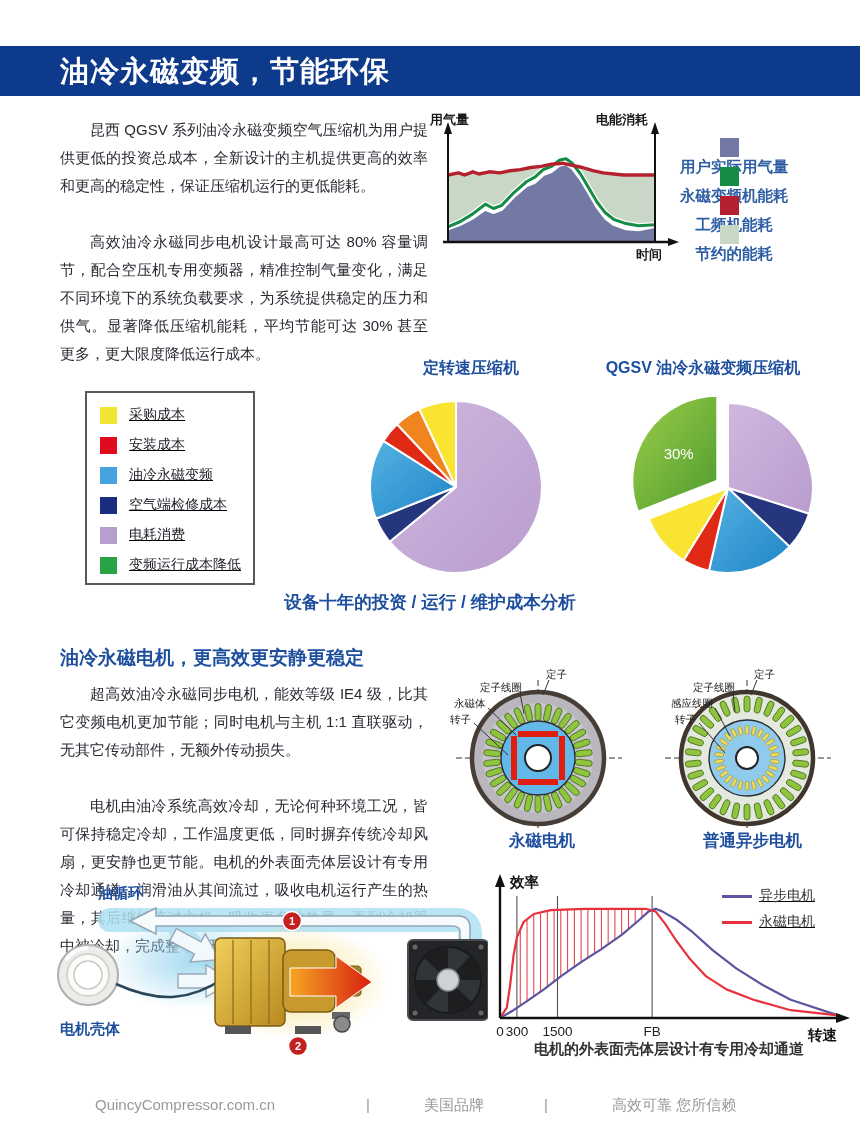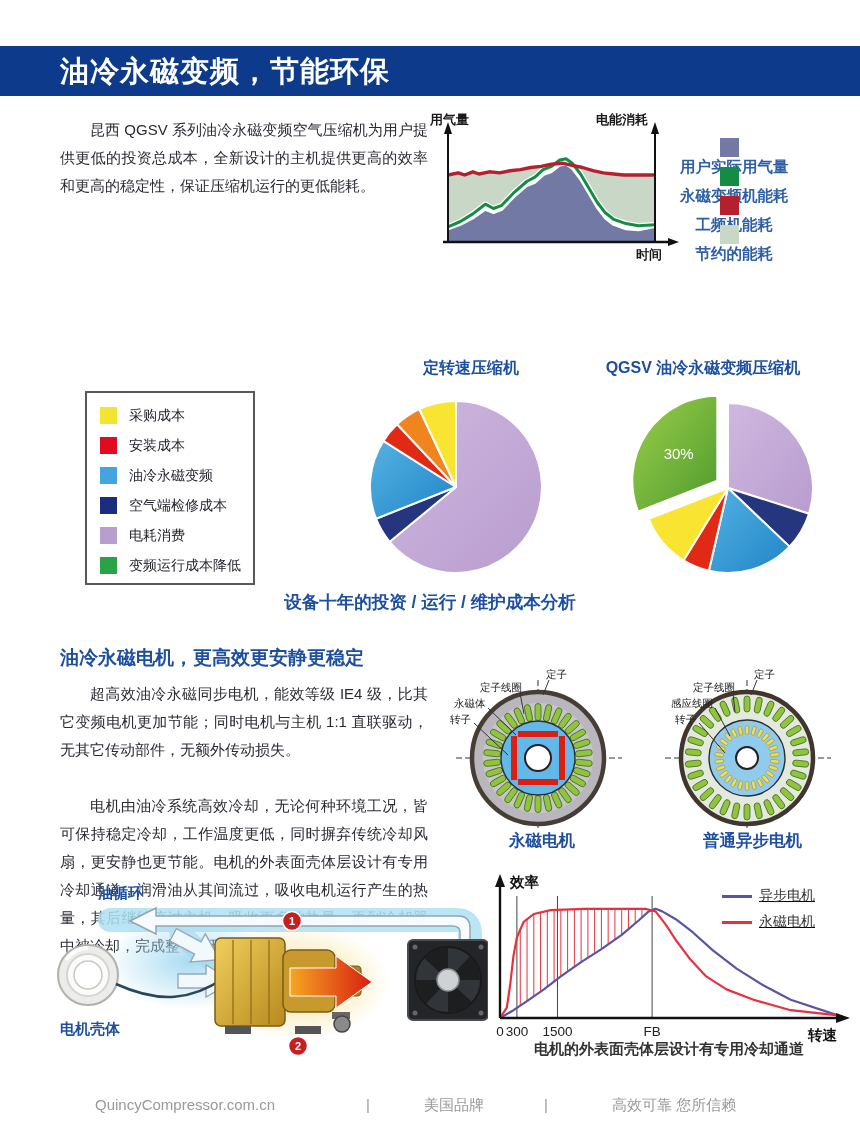--- a/index.html
+++ b/index.html
@@ -16,21 +16,21 @@
   .bodytext p + p{margin-top:28px;}
   .sec-heading{position:absolute;font-size:19px;font-weight:700;color:#1d4f9e;}
   
   .uc-legend{position:absolute;left:680px;top:138px;}
   .uc-row{display:flex;align-items:center;height:20px;margin-bottom:9px;flex-direction:column;}
   .uc-swatch{width:19px;height:19px;margin-right:10px;flex:none;}
   .uc-label{font-size:15.5px;font-weight:600;color:#2e5fa5;white-space:nowrap;}
   
   .cost-box{position:absolute;left:85px;top:391px;width:170px;height:194px;border:2px solid #58585a;
             box-sizing:border-box;padding:14px 0 0 13px;background:#fff;}
-  .cost-row{display:flex;align-items:flex-start;height:17px;margin-bottom:13px;}
+  .cost-row{display:flex;align-items:flex-end;height:17px;margin-bottom:13px;text-decoration:underline;}
   .cost-swatch{width:17px;height:17px;margin-right:12px;flex:none;}
   .cost-label{font-size:14px;color:#1e1e28;white-space:nowrap;}
   .pie-title{position:absolute;font-size:16px;font-weight:700;color:#1d4f9e;text-align:center;}
   .cost-caption{position:absolute;left:220px;top:590px;width:420px;text-align:center;
                 font-size:17.5px;font-weight:700;color:#1d4f9e;}
   .motor-caption{position:absolute;font-size:16.5px;font-weight:700;color:#1d4f9e;text-align:center;}
   .flow-label{position:absolute;font-size:15px;font-weight:700;color:#1d4f9e;}
   .eff-legend{position:absolute;left:722px;top:886px;}
   .eff-row{display:flex;align-items:center;height:20px;margin-bottom:6px;text-decoration:underline;}
   .eff-swatch{width:30px;height:3px;margin-right:7px;flex:none;}
@@ -46,20 +46,21 @@
 <body>
 
 <div class="page">
 
   <div class="header-bar">
     <div class="header-title">油冷永磁变频，节能环保</div>
   </div>
 
   <div class="bodytext" style="left:60px;top:116px;">
     <p>昆西 QGSV 系列油冷永磁变频空气压缩机为用户提供更低的投资总成本，全新设计的主机提供更高的效率和更高的稳定性，保证压缩机运行的更低能耗。</p>
+    <p>高效油冷永磁同步电机设计最高可达 80% 容量调节，配合空压机专用变频器，精准控制气量变化，满足不同环境下的系统负载要求，为系统提供稳定的压力和供气。显著降低压缩机能耗，平均节能可达 30% 甚至更多，更大限度降低运行成本。</p>
   </div>
 
   <svg class="abs" style="left:428px;top:112px;" width="255" height="150" viewBox="0 0 255 150">
     <g id="usage-series">
         <polygon points="20.0,63.0 30.4,60.9 36.6,63.0 44.8,59.8 51.0,62.0 61.4,59.8 71.8,60.9 82.1,58.7 92.4,57.6 102.8,55.5 113.1,54.4 123.5,52.2 133.8,51.2 144.2,53.3 154.5,55.5 164.9,58.7 175.3,60.9 185.6,62.0 195.9,63.0 206.3,63.0 227.0,63.0 227.0,112.7 210.4,113.8 198.0,111.6 185.6,107.3 177.3,100.8 169.0,90.0 160.8,76.0 152.5,62.0 144.2,51.2 138.0,46.8 131.8,47.9 123.5,54.4 115.2,57.6 106.9,65.2 98.7,69.5 86.2,80.3 73.8,93.3 65.5,96.5 57.3,92.2 44.8,101.9 32.4,109.5 20.0,114.9" fill="#c9d8c6"></polygon>
         <polygon points="20.0,117.0 32.4,112.7 44.8,106.2 57.3,97.6 65.5,100.8 73.8,97.6 86.2,84.6 98.7,73.8 106.9,70.6 115.2,63.0 123.5,59.8 131.8,53.3 138.0,52.2 144.2,56.6 152.5,67.4 160.8,81.4 169.0,95.4 177.3,106.2 185.6,112.7 198.0,117.0 210.4,118.1 227.0,114.9 227.0,130.0 20.0,130.0" fill="#7379a5"></polygon>
         <polyline points="20.0,117.0 32.4,112.7 44.8,106.2 57.3,97.6 65.5,100.8 73.8,97.6 86.2,84.6 98.7,73.8 106.9,70.6 115.2,63.0 123.5,59.8 131.8,53.3 138.0,52.2 144.2,56.6 152.5,67.4 160.8,81.4 169.0,95.4 177.3,106.2 185.6,112.7 198.0,117.0 210.4,118.1 227.0,114.9" fill="none" stroke="#fff" stroke-width="2.4" stroke-linejoin="round"></polyline>
         <polyline points="20.0,114.9 32.4,109.5 44.8,101.9 57.3,92.2 65.5,96.5 73.8,93.3 86.2,80.3 98.7,69.5 106.9,65.2 115.2,57.6 123.5,54.4 131.8,47.9 138.0,46.8 144.2,51.2 152.5,62.0 160.8,76.0 169.0,90.0 177.3,100.8 185.6,107.3 198.0,111.6 210.4,113.8 227.0,112.7" fill="none" stroke="#fff" stroke-width="5.5" stroke-linejoin="round"></polyline>
         <polyline points="20.0,114.9 32.4,109.5 44.8,101.9 57.3,92.2 65.5,96.5 73.8,93.3 86.2,80.3 98.7,69.5 106.9,65.2 115.2,57.6 123.5,54.4 131.8,47.9 138.0,46.8 144.2,51.2 152.5,62.0 160.8,76.0 169.0,90.0 177.3,100.8 185.6,107.3 198.0,111.6 210.4,113.8 227.0,112.7" fill="none" stroke="#148c46" stroke-width="3" stroke-linejoin="round"></polyline>
         <polyline points="20.0,63.0 30.4,60.9 36.6,63.0 44.8,59.8 51.0,62.0 61.4,59.8 71.8,60.9 82.1,58.7 92.4,57.6 102.8,55.5 113.1,54.4 123.5,52.2 133.8,51.2 144.2,53.3 154.5,55.5 164.9,58.7 175.3,60.9 185.6,62.0 195.9,63.0 206.3,63.0 227.0,63.0" fill="none" stroke="#b5202f" stroke-width="3.4" stroke-linejoin="round"></polyline>

